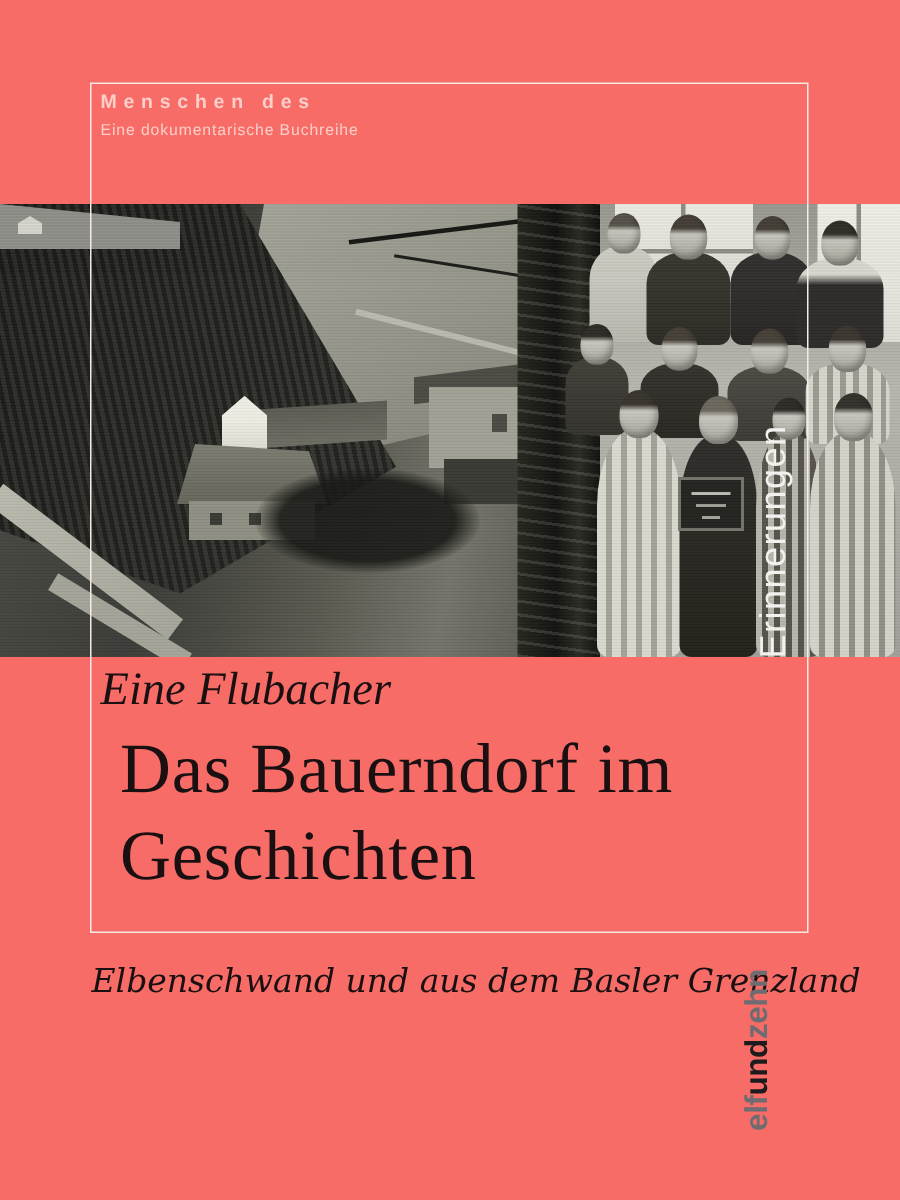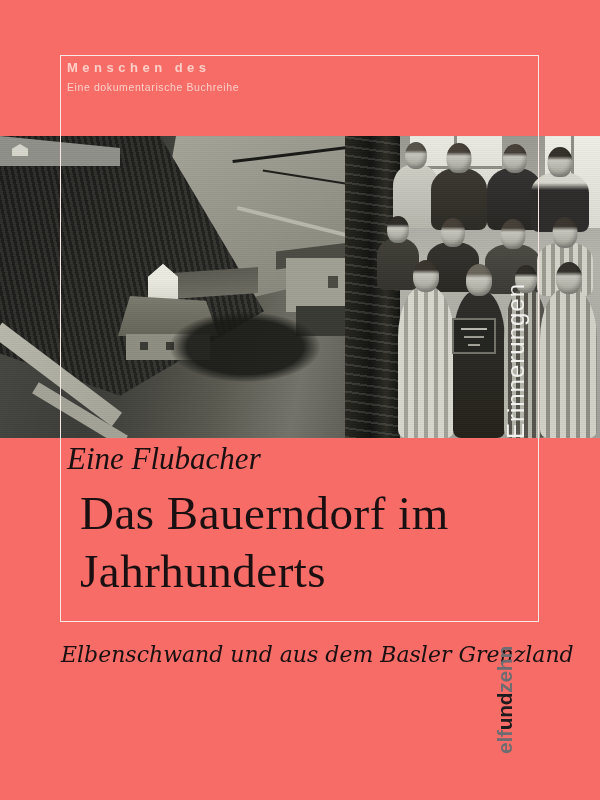--- a/index.html
+++ b/index.html
@@ -204,21 +204,21 @@
     <div class="l1">Menschen des</div>
     <div class="tagline">Eine dokumentarische Buchreihe</div>
   </div>
 
   <div class="vertical erinnerungen">Erinnerungen</div>
 
   <div class="author">Eine Flubacher</div>
 
   <div class="title">
     <div>Das Bauerndorf im</div>
-    <div>Jahrhunderts</div>
+    <div>Geschichten</div>
   </div>
 
   <div class="subtitle">
     <div>Elbenschwand und aus dem Basler Grenzland</div>
   </div>
 
   <div class="vertical publisher"><span class="gray">elf</span><span class="black">und</span><span class="gray">zehn</span></div>
 
 </div>
 

